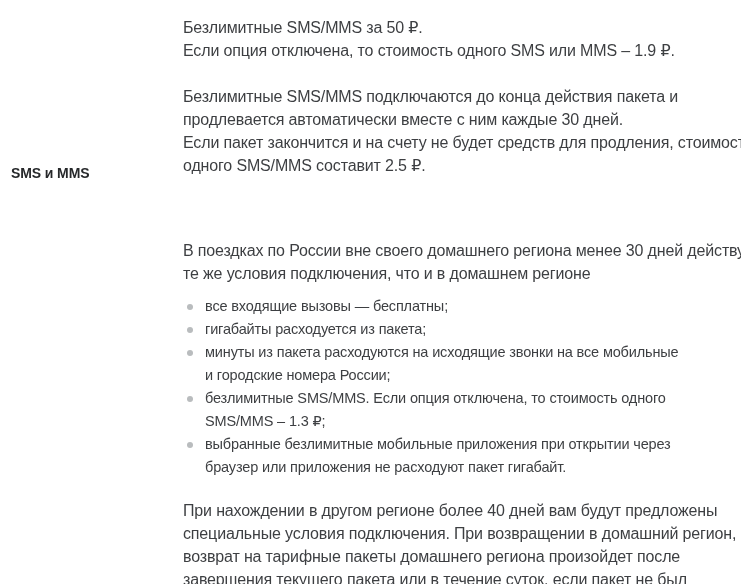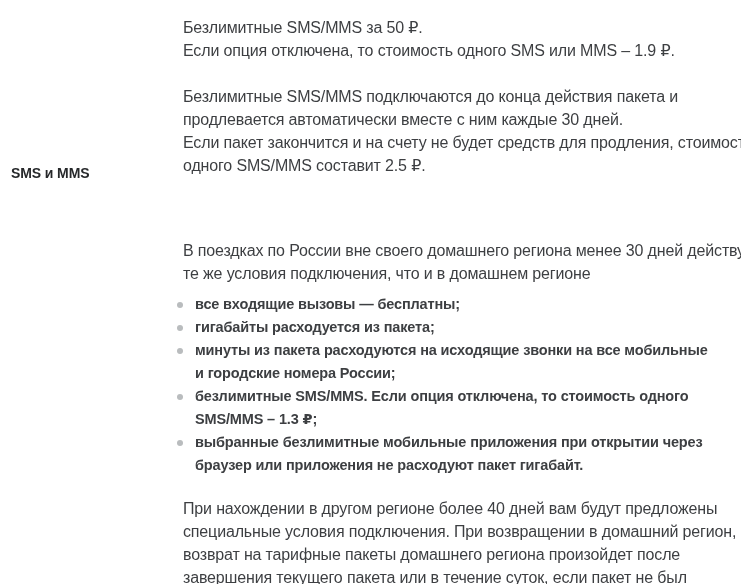--- a/index.html
+++ b/index.html
@@ -50,23 +50,22 @@
     font-size: 16px;
     line-height: 23px;
     letter-spacing: -0.15px;
     white-space: pre;
   }
   .para.spaced {
     margin-top: 23px;
   }
   .bullets {
     list-style: none;
-    margin: 0;
+    margin: 10px;
     padding: 0;
-    font-weight: bold;
   }
   .bullet-item {
     display: flex;
     align-items: flex-start;
   }
   .dot {
     width: 6px;
     height: 6px;
     border-radius: 50%;
     background: var(--bullet-color, #b9bcbe);

